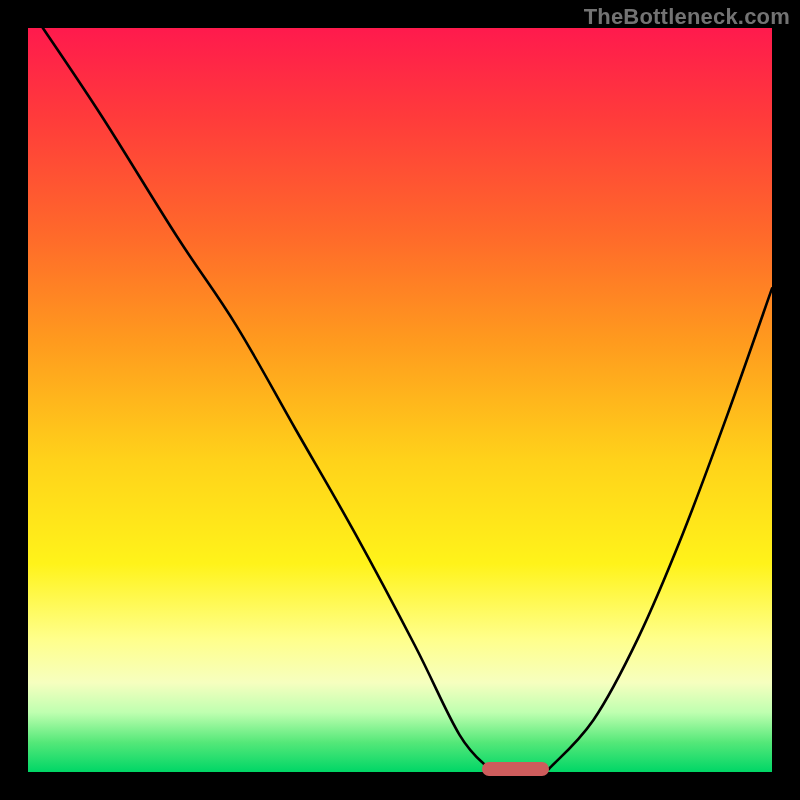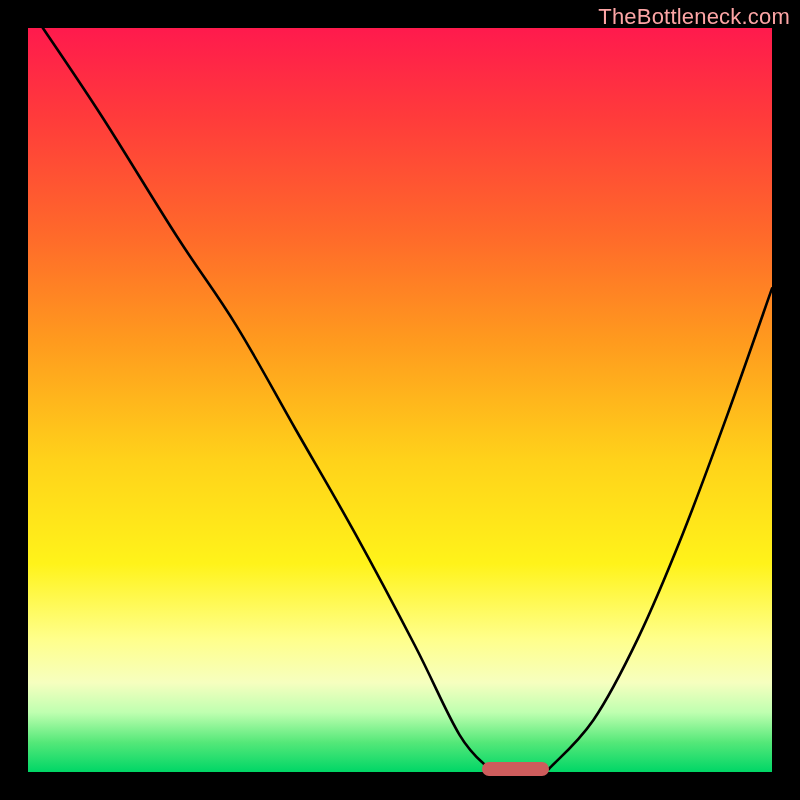--- a/index.html
+++ b/index.html
@@ -36,23 +36,23 @@
       #ffff8a 82%,
       #f6ffbf 88%,
       #bfffb0 92%,
       #55e879 96%,
       #00d666 100%);
   }
   .watermark {
     position: absolute;
     top: 4px;
     right: 10px;
-    color: #fca5a5;
+    color: #737373;
     font-size: 22px;
-    font-weight: 400;
+    font-weight: 700;
     letter-spacing: 0.2px;
     margin-left: 32px;
   }
   svg.curve {
     position: absolute;
     left: 0;
     top: 0;
     width: 744px;
     height: 744px;
     overflow: visible;

